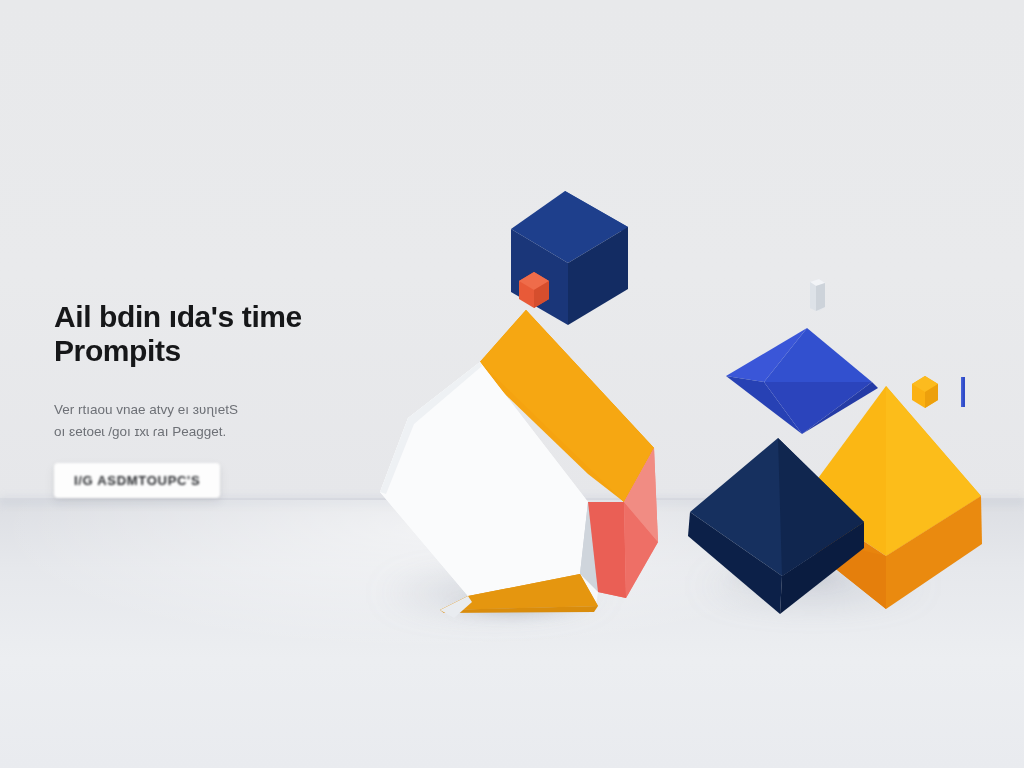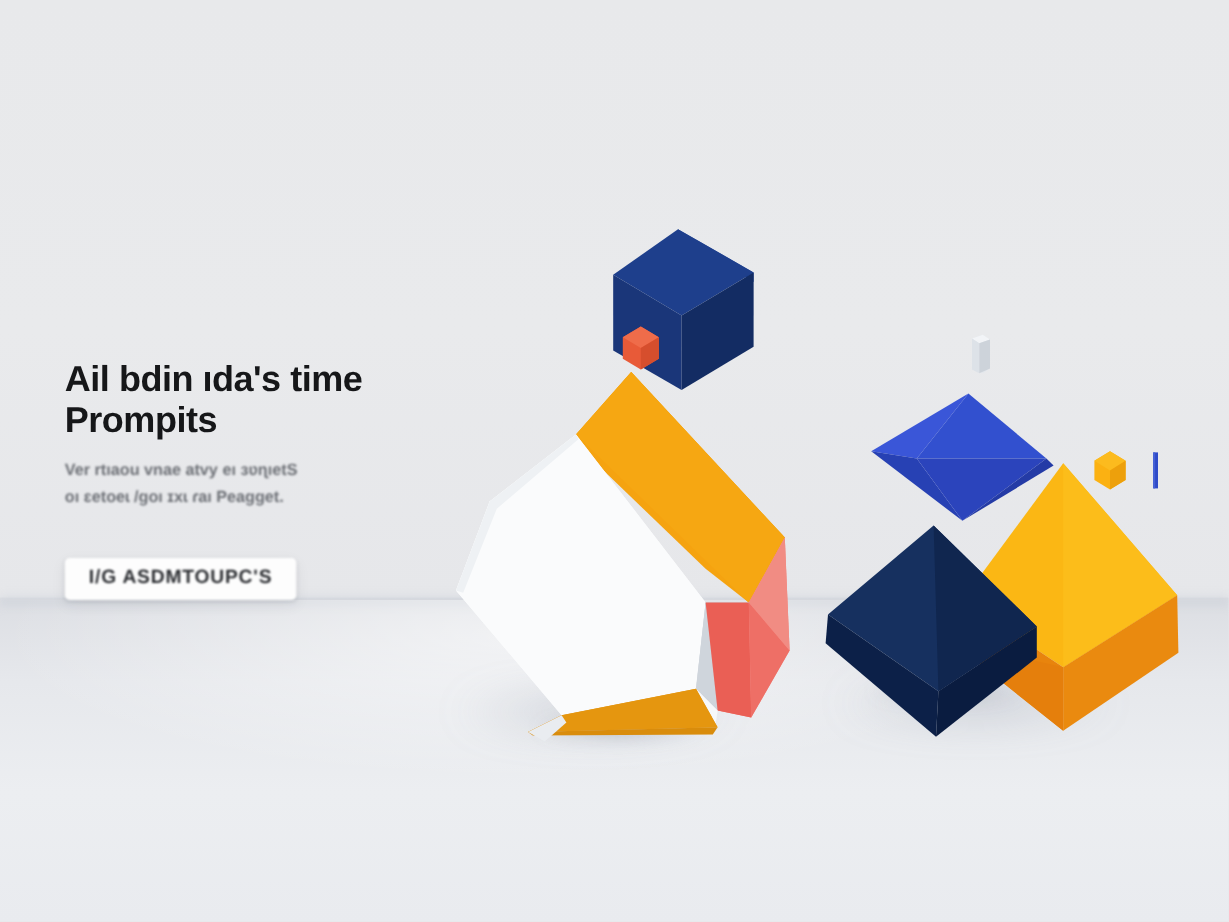--- a/index.html
+++ b/index.html
@@ -60,34 +60,34 @@
   
   #copy {
     position:absolute; left:54px; top:300px; width:330px;
   }
   #headline {
     font-size:30px; line-height:1.12; font-weight:700; letter-spacing:-0.4px;
     color:#161719;
     filter:blur(.35px);
   }
   #subcopy {
-    margin-top:14px;
-    font-size:13.5px; line-height:1.62; font-weight:700;
+    margin-top:32px;
+    font-size:13.5px; line-height:1.62; font-weight:400;
     color:#6d7076;
     filter:blur(.75px);
     white-space:pre-line;
   }
   #cta {
-    margin-top:40px;
+    margin-top:20px;
     display:inline-flex; align-items:center; justify-content:center;
     min-width:137px; height:35px; padding:14px 20px;
     background:#fdfdfd;
     border:none; border-radius:4px;
     box-shadow:0 1px 3px rgba(40,45,60,.13), 0 4px 12px rgba(40,45,60,.07);
-    font-size:16px; font-weight:700; letter-spacing:.7px;
+    font-size:13px; font-weight:700; letter-spacing:.7px;
     color:#2b2d31;
     filter:blur(.8px);
     cursor:pointer;
   }
 </style>
 </head>
 <body>
 
 <div id="scene">
 

